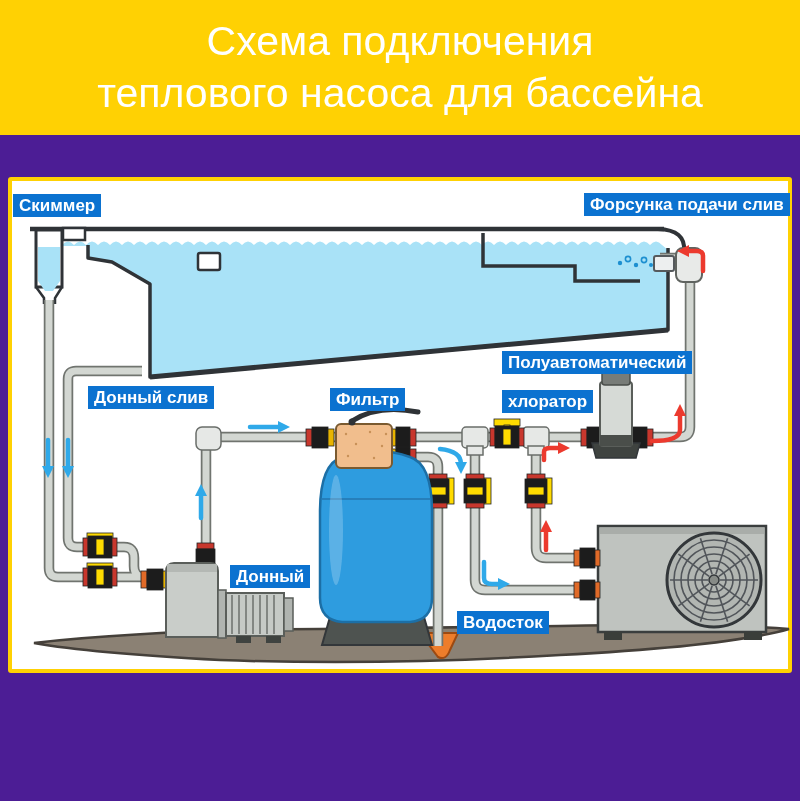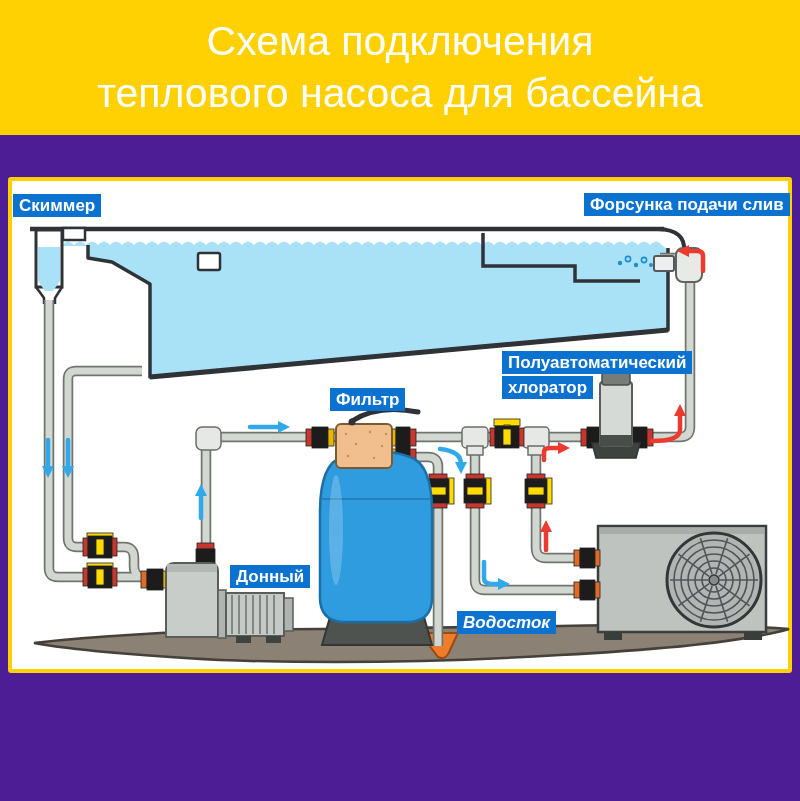--- a/index.html
+++ b/index.html
@@ -10,21 +10,21 @@
   .header .t1{position:absolute;left:0;top:18px;width:100%;font-size:41px;letter-spacing:0px;}
   .header .t2{position:absolute;left:0;top:70px;width:100%;font-size:41px;}
   .frame{position:absolute;left:8px;top:177px;width:776px;height:488px;border:4px solid #FFD103;
     border-radius:3px;background:#fff;}
   svg.diagram{position:absolute;left:0;top:0;width:800px;height:801px;}
   .lbl{position:absolute;background:#0B72D0;color:#fff;font-weight:bold;font-size:17px;
     line-height:23px;padding:0 6px;white-space:nowrap;}
   .lbl2{display:inline-block;background:#0B72D0;color:#fff;font-weight:bold;font-size:17px;
     line-height:23px;padding:0 6px;white-space:nowrap;}
   .chlor{position:absolute;left:502px;top:351px;}
-  .chlor .row{display:block;line-height:0;margin-bottom:2px;}
+  .chlor .row{display:block;line-height:0;margin-bottom:16px;}
 </style>
 </head>
 <body>
 
 <div class="stage">
 
   <div class="header">
     <div class="t1">Схема подключения</div>
     <div class="t2">теплового насоса для бассейна</div>
   </div>
@@ -317,20 +317,21 @@
         <g>
             <path d="M544,460 L544,452 Q544,448 550,448 L560,448" fill="none"></path>
             <path d="M558,442 L558,454 L570,448 Z" stroke="none"></path>
           </g>
       </g>
     </g>
   </svg>
 
   <div class="lbl" style="left:13px;top:194px;">Скиммер</div>
   <div class="lbl" style="left:584px;top:193px;">Форсунка подачи слив</div>
+  <div class="lbl" style="left:88px;top:386px;">Донный слив</div>
   <div class="lbl" style="left:330px;top:388px;">Фильтр</div>
   <div class="lbl" style="left:230px;top:565px;">Донный</div>
   <div class="chlor">
     <span class="row"><span class="lbl2">Полуавтоматический</span></span>
     <span class="row"><span class="lbl2">хлоратор</span></span>
   </div>
-  <div class="lbl" style="left:457px;top:611px;font-style:italic;">Водосток</div>
+  <div class="lbl" style="left:457px;top:611px;">Водосток</div>
 </div>
 
 </body></html>

